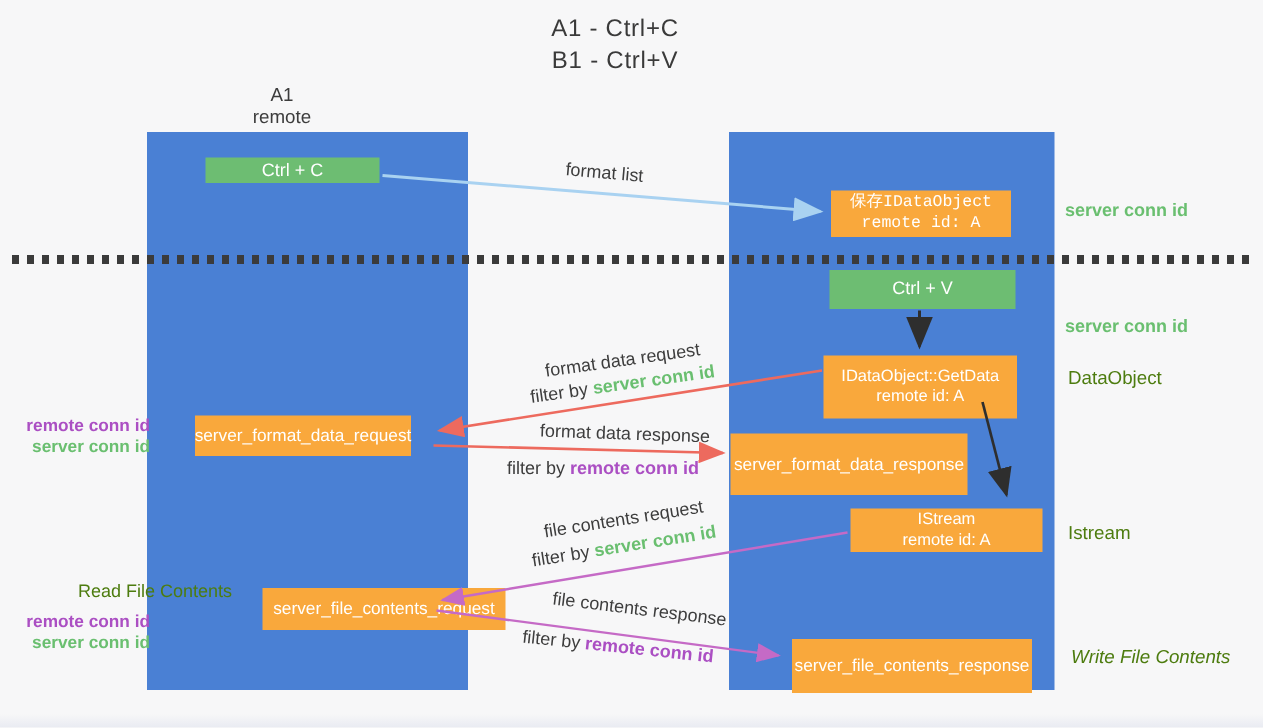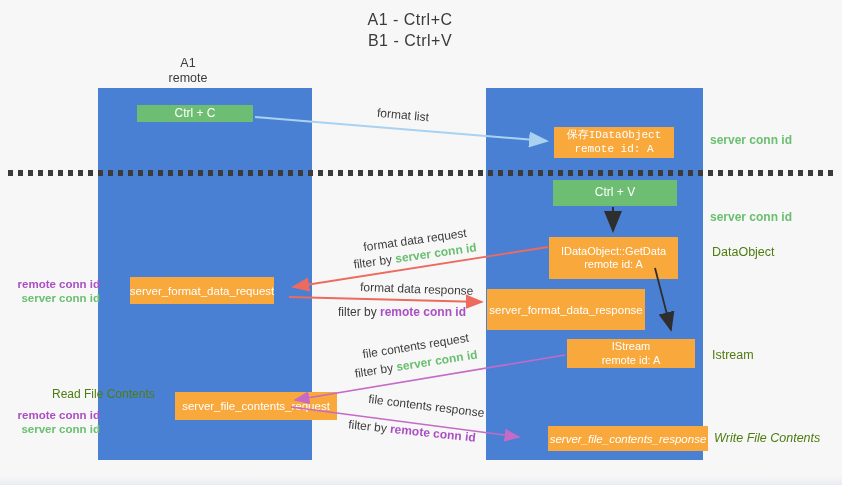--- a/index.html
+++ b/index.html
@@ -122,21 +122,21 @@
 
   <div class="node orange" style="left:567px;top:339px;width:128px;height:29px;">
     <div class="l">IStream</div>
     <div class="l">remote id: A</div>
   </div>
 
   <div class="node orange single" style="left:127px;top:392px;width:162px;height:28px;margin-left:48px;">
     <div>server_file_contents_request</div>
   </div>
 
-  <div class="node orange single" style="left:548px;top:426px;width:160px;height:25px;font-style:italic;">
+  <div class="node orange single" style="left:528px;top:426px;width:160px;height:36px;">
     <div>server_file_contents_response</div>
   </div>
 
   <svg class="arrows">
     <defs>
       <marker id="m-blue" markerWidth="10" markerHeight="8" refX="9" refY="4" orient="auto">
         <path d="M0,0 L10,4 L0,8 z" fill="#a9d2f1"></path>
       </marker>
       <marker id="m-red" markerWidth="10" markerHeight="8" refX="9" refY="4" orient="auto">
         <path d="M0,0 L10,4 L0,8 z" fill="#ed6a5e"></path>

